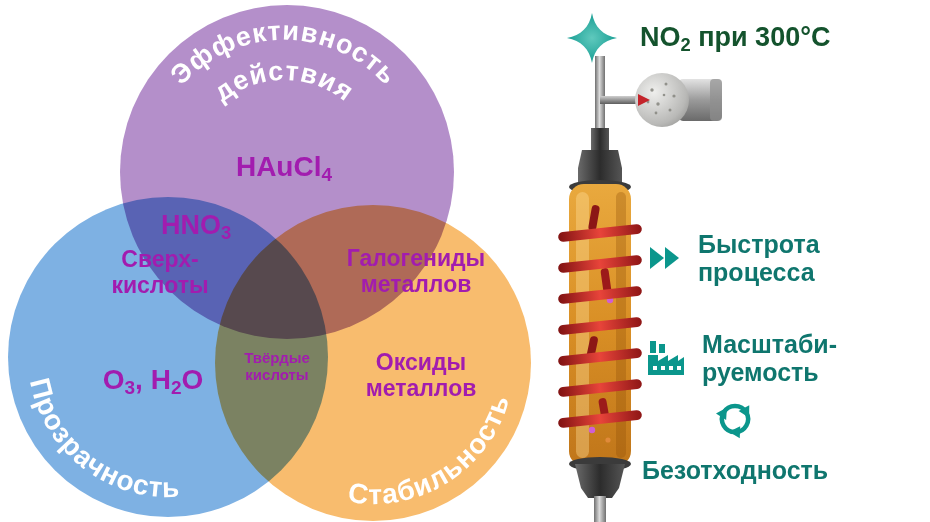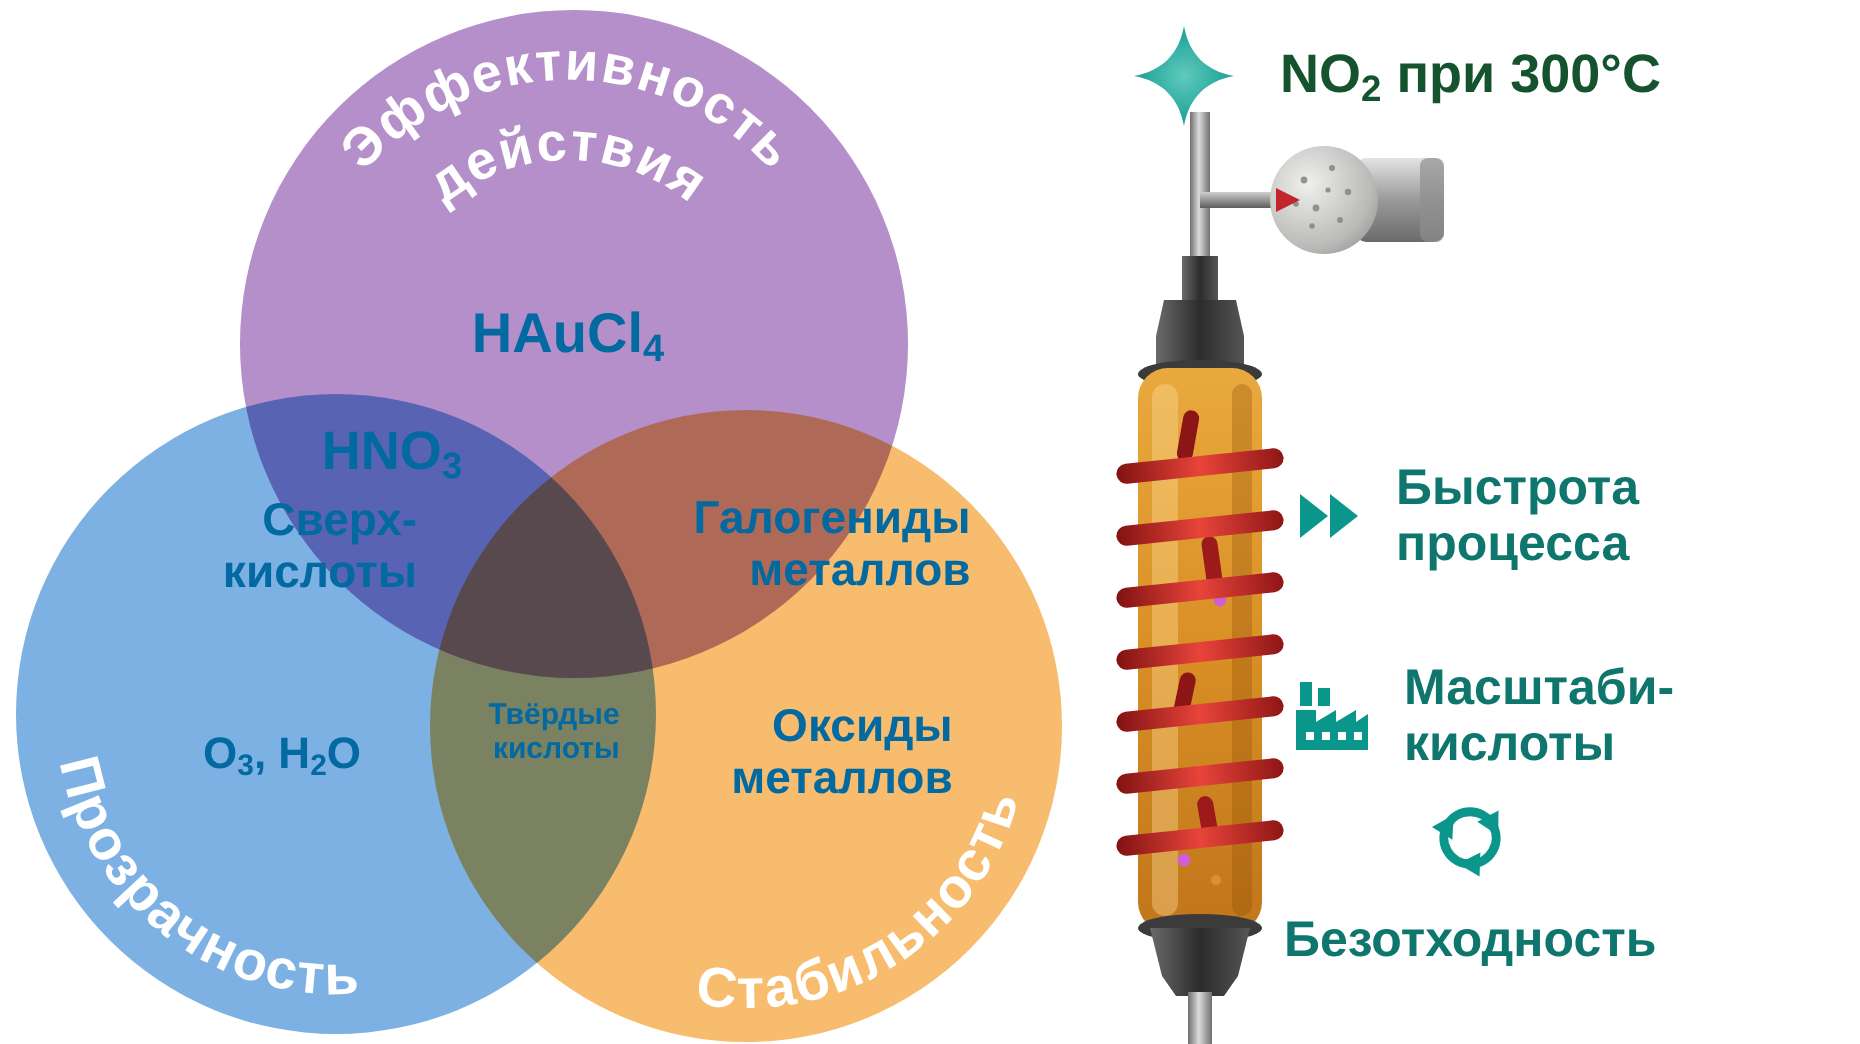--- a/index.html
+++ b/index.html
@@ -11,29 +11,29 @@
   .vcircle { position:absolute; border-radius:50%; mix-blend-mode:multiply; }
   .c-purple { left:120px; top:5px;  width:334px; height:334px; background:#b48fca; }
   .c-blue   { left:8px;  top:197px; width:320px; height:320px; background:#7eb1e3; }
   .c-orange { left:215px; top:205px; width:316px; height:316px; background:#f8bc6e; }
 
   .curves { position:absolute; left:0; top:0; pointer-events:none; }
   .curve-text { fill:#ffffff; font-weight:bold; font-size:27px; letter-spacing:1px;
                 font-family:"Liberation Sans", sans-serif; }
   .curve-big { font-size:28px; }
 
-  .vlabel { position:absolute; color:#0369a1; font-weight:bold; text-align:right;
+  .vlabel { position:absolute; color:#a21caf; font-weight:bold; text-align:center;
             white-space:pre-line; transform:translate(-50%,-50%); line-height:1.12; }
   sub.sb { font-size:0.68em; vertical-align:-0.25em; font-weight:bold; }
 
   .lbl-haucl4     { left:284px; top:153px; font-size:28px; }
   .lbl-hno3       { left:196px; top:212px; font-size:27px; }
   .lbl-superacids { left:160px; top:273px; font-size:23px; }
   .lbl-halides    { left:404px; top:272px; font-size:23px;margin-left:12px; }
-  .lbl-o3         { left:141px; top:366px; font-size:22px; }
+  .lbl-o3         { left:153px; top:366px; font-size:28px; }
   .lbl-solid      { left:277px; top:367px; font-size:15px; }
   .lbl-oxides     { left:421px; top:376px; font-size:23px; }
 
   
   .apparatus { position:absolute; left:520px; top:0; }
   .star { position:absolute; left:566px; top:12px; }
   .no2  { position:absolute; left:640px; top:22px; color:#14532d; font-size:27px; font-weight:bold; }
   .feature { position:absolute; display:flex; align-items:center; gap:16px; }
   .f1 { left:648px; top:230px; }
   .f2 { left:646px; top:330px; }
@@ -218,21 +218,21 @@
       <rect x="13" y="3" width="6" height="9" fill="#0b968c"></rect>
       <path d="M2 34 V14 h10 v6 l10 -6 v6 l10 -6 v6 l6 -4 v18 Z" fill="#0b968c"></path>
       <g fill="#ffffff">
         <rect x="7" y="25" width="4" height="4"></rect>
         <rect x="15" y="25" width="4" height="4"></rect>
         <rect x="23" y="25" width="4" height="4"></rect>
         <rect x="31" y="25" width="4" height="4"></rect>
       </g>
     </svg>
     <div class="flabel">Масштаби-
-кислоты</div>
+руемость</div>
   </div>
 
   <div class="feature f3">
     <svg class="ficon" width="44" height="44" viewBox="0 0 44 44">
       <g transform="translate(22,23)">
         <g id="recArr">
           <path d="M -11.3 -6.5 A 13 13 0 0 1 11.3 -6.5" fill="none" stroke="#0b968c" stroke-width="4.5"></path>
           <polygon points="-5,-6 6,0 -5,6" transform="translate(11.3,-6.5) rotate(62)" fill="#0b968c"></polygon>
         </g>
         <use href="#recArr" transform="rotate(120)"></use>

